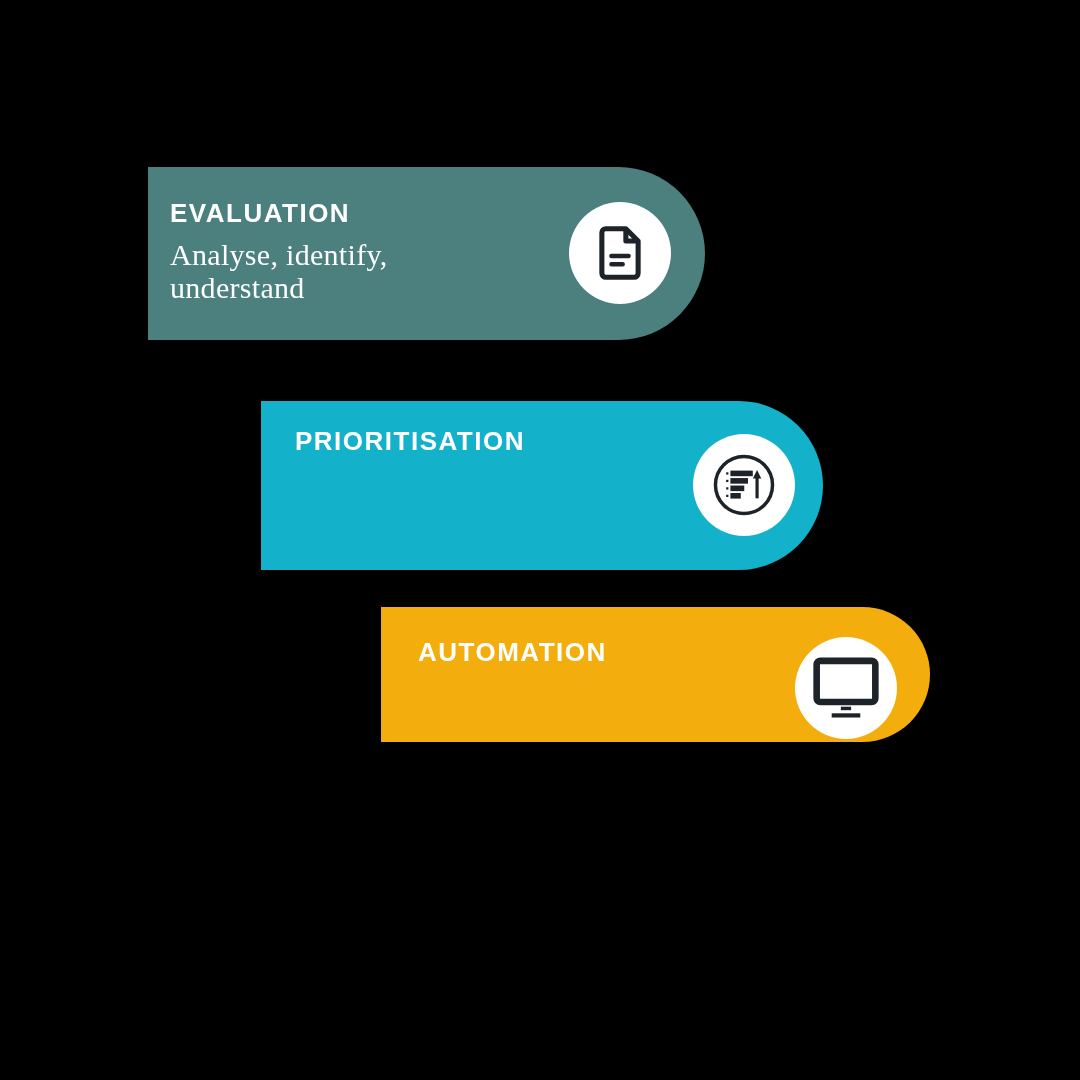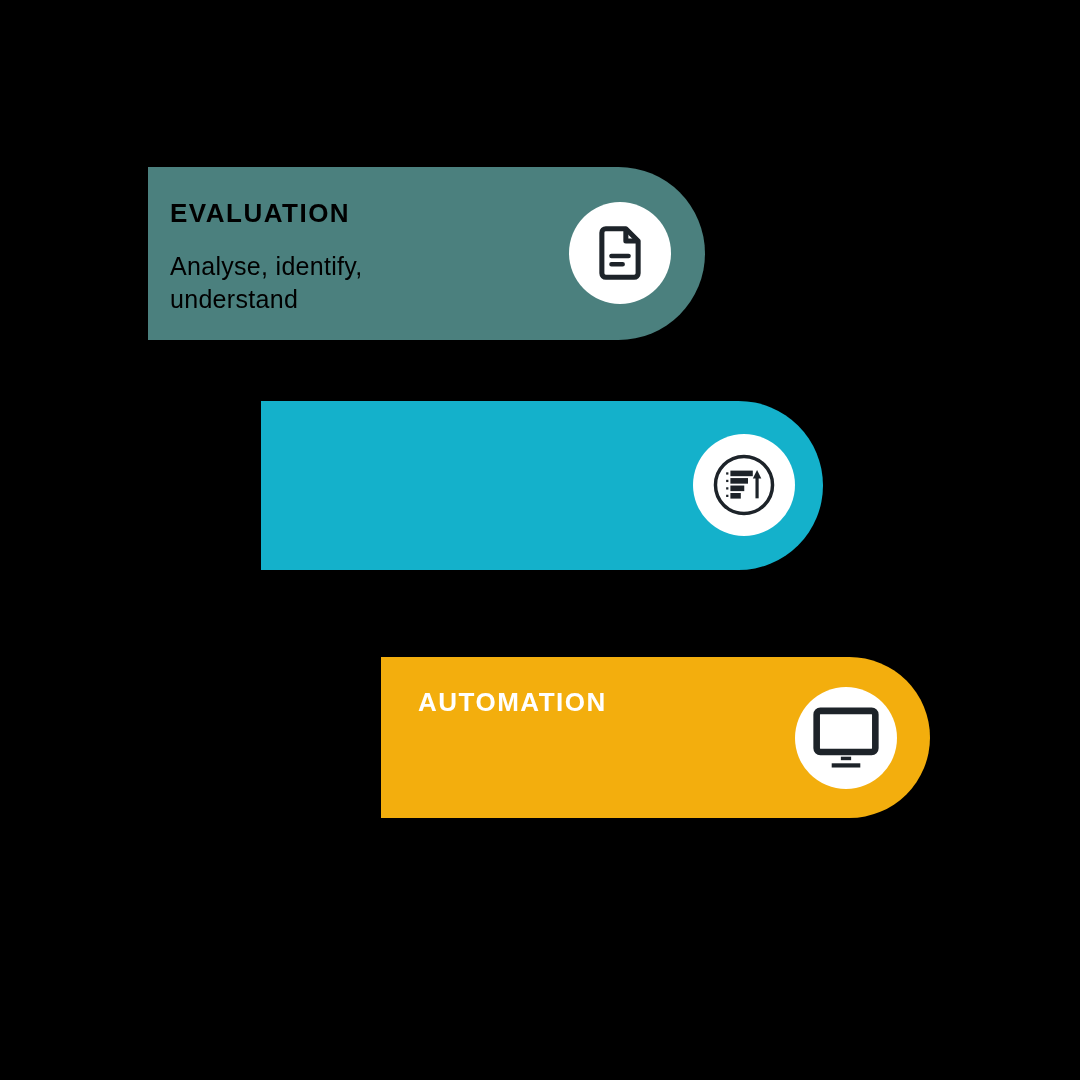--- a/index.html
+++ b/index.html
@@ -14,61 +14,63 @@
     color: #ffffff;
   }
   .banner .title {
     margin: 0;
     font-size: 26px;
     font-weight: bold;
     line-height: 30px;
     letter-spacing: 1.5px;
   }
   .banner .subtitle {
-    margin: 22px 0 0 0;
-    font-size: 25px;
+    margin: 10px 0 0 0;
+    font-size: 30px;
     line-height: 33px;
     letter-spacing: 0.3px;
     white-space: pre-line;
     font-weight: normal;
+    font-family: Liberation Serif, serif;
   }
   .icon-circle {
     position: absolute;
     width: 102px; height: 102px;
     border-radius: 50%;
     display: flex; align-items: center; justify-content: center;
   }
   .banner-1 { left: 148px; top: 167px; width: 557px; height: 173px; border-radius: 0 87px 87px 0; padding: 31px 0 0 22px; }
   .banner-1 .icon-circle { left: 421px; top: 35px; }
   .banner-2 { left: 261px; top: 401px; width: 562px; height: 169px; border-radius: 0 85px 85px 0; padding: 25px 0 0 34px; }
   .banner-2 .icon-circle { left: 432px; top: 33px; }
-  .banner-3 { left: 381px; top: 657px; width: 549px; height: 161px; border-radius: 0 82px 82px 0; padding: 30px 0 0 37px; }
+  .banner-3 { left: 381px; top: 607px; width: 549px; height: 135px; border-radius: 0 82px 82px 0; padding: 30px 0 0 37px; }
   .banner-3 .icon-circle { left: 414px; top: 30px; }
   svg { display: block; }
 </style>
 </head>
 <body style="background-color: rgb(0, 0, 0);">
 
-<section class="banner banner-1" style="background-color: rgb(75, 128, 126); color: #000000;">
+<section class="banner banner-1" style="background-color: rgb(75, 128, 126); color: #ffffff;">
   <div class="text-block">
     <h2 class="title">EVALUATION</h2>
     <p class="subtitle">Analyse, identify,
 understand</p>
   </div>
   <div class="icon-circle" style="background-color: rgb(255, 255, 255); color: rgb(29, 35, 41);">
     <svg width="64" height="64" viewBox="0 0 24 24" fill="none" aria-hidden="true">
       <path d="M6.7 2.9 H14.2 L18.8 7.5 V19.6 A1.5 1.5 0 0 1 17.3 21.1 H6.7 A1.5 1.5 0 0 1 5.2 19.6 V4.4 A1.5 1.5 0 0 1 6.7 2.9 Z" stroke="currentColor" stroke-width="1.9" stroke-linejoin="round"></path>
       <path d="M14.2 3.1 V7.5 H18.7" stroke="currentColor" stroke-width="1.9" stroke-linejoin="round"></path>
       <path d="M8.8 13.1 H15.2 M8.8 16.2 H13.0" stroke="currentColor" stroke-width="1.7" stroke-linecap="round"></path>
     </svg>
   </div>
 </section>
 
 <section class="banner banner-2" style="background-color: rgb(20, 177, 203); color: rgb(255, 255, 255);">
   <div class="text-block">
+    <h2 class="title">PRIORITISATION</h2>
   </div>
   <div class="icon-circle" style="background-color: rgb(255, 255, 255); color: rgb(29, 35, 41);">
     <svg width="64" height="64" viewBox="0 0 24 24" fill="none" aria-hidden="true">
       <circle cx="12" cy="12" r="10.7" stroke="currentColor" stroke-width="1.3"></circle>
       <rect x="6.9" y="6.6" width="8.4" height="2.1" fill="currentColor"></rect>
       <rect x="6.9" y="9.4" width="6.6" height="2.1" fill="currentColor"></rect>
       <rect x="6.9" y="12.2" width="5.2" height="2.1" fill="currentColor"></rect>
       <rect x="6.9" y="15.0" width="3.9" height="2.1" fill="currentColor"></rect>
       <rect x="5.3" y="7.25" width="0.85" height="0.85" fill="currentColor"></rect>
       <rect x="5.3" y="10.05" width="0.85" height="0.85" fill="currentColor"></rect>

